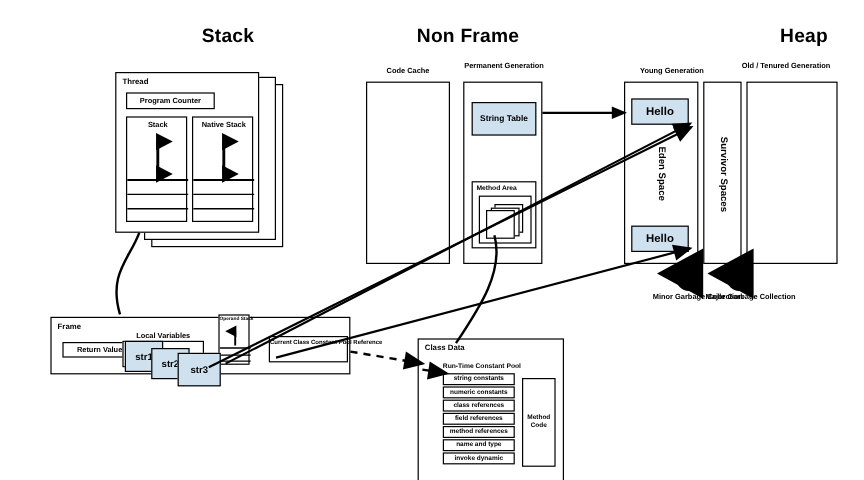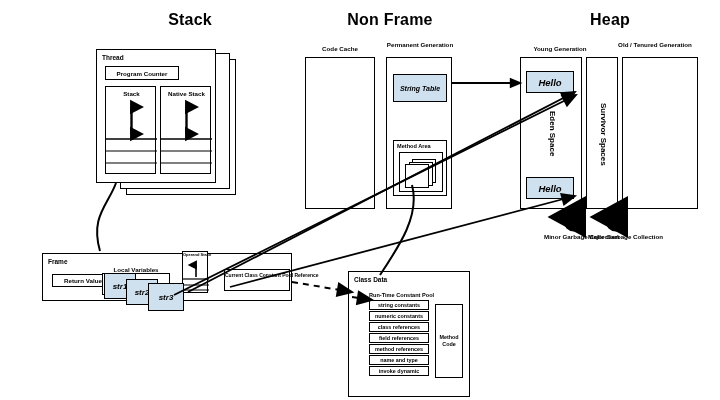--- a/index.html
+++ b/index.html
@@ -1,29 +1,29 @@
 <!DOCTYPE html>
 <html><head>
 <meta charset="utf-8">
 <style>
   html,body{margin:0;padding:0;background:#ffffff;}
   body{width:720px;height:400px;position:relative;overflow:hidden;
        font-family:"Liberation Sans","DejaVu Sans",sans-serif;color:#000;}
-  #stage{position:absolute;left:0;top:5px;width:720px;height:364px;}
+  #stage{position:absolute;left:0;top:16px;width:720px;height:364px;}
 
   .abs{position:absolute;box-sizing:border-box;}
 
   
   .sect-title{position:absolute;font-weight:bold;font-size:16px;letter-spacing:.2px;
               text-align:center;white-space:nowrap;}
 
   
   .bx{position:absolute;box-sizing:border-box;border:1.6px solid #000;background:#fff;}
   .bx-thin{position:absolute;box-sizing:border-box;border:1.2px solid #000;background:#fff;}
-  .blue{background:#cfe0ef;font-style:italic;}
+  .blue{background:#cfe0ef;}
 
   .lbl{position:absolute;font-size:6.2px;font-weight:bold;text-align:center;
        line-height:1.18;white-space:nowrap;}
   .lbl-l{position:absolute;font-size:6.2px;font-weight:bold;text-align:left;white-space:nowrap;}
   .ctr{display:flex;align-items:center;justify-content:center;text-align:center;}
 
   .t7{font-size:7px;font-weight:bold;}
   .t6{font-size:6.2px;font-weight:bold;}
   .t55{font-size:5.4px;font-weight:bold;}
   .t9{font-size:9.5px;font-weight:bold;}
@@ -38,21 +38,21 @@
   .layer4{z-index:4;}
   .layer5{z-index:5;}
 </style>
 </head>
 <body>
 
 <div id="stage">
 
   <div class="sect-title" style="left:110px;top:6px;width:160px;">Stack</div>
   <div class="sect-title" style="left:310px;top:6px;width:160px;">Non Frame</div>
-  <div class="sect-title" style="left:530px;top:6px;width:160px;">Heap</div>
+  <div class="sect-title" style="left:530px;top:6px;width:160px;text-align:right;">Heap</div>
 
   <div class="bx layer2" style="left:126px;top:54px;width:110px;height:136px;"></div>
   <div class="bx layer3" style="left:120px;top:48px;width:110px;height:136px;"></div>
 
   <div class="bx layer4" style="left:96px;top:44px;width:120px;height:134px;">
     <div class="lbl-l" style="left:5px;top:4px;font-size:6.5px;">Thread</div>
 
     <div class="bx-thin ctr" style="left:8px;top:16px;width:74px;height:14px;">
       <span class="t6">Program Counter</span>
     </div>

